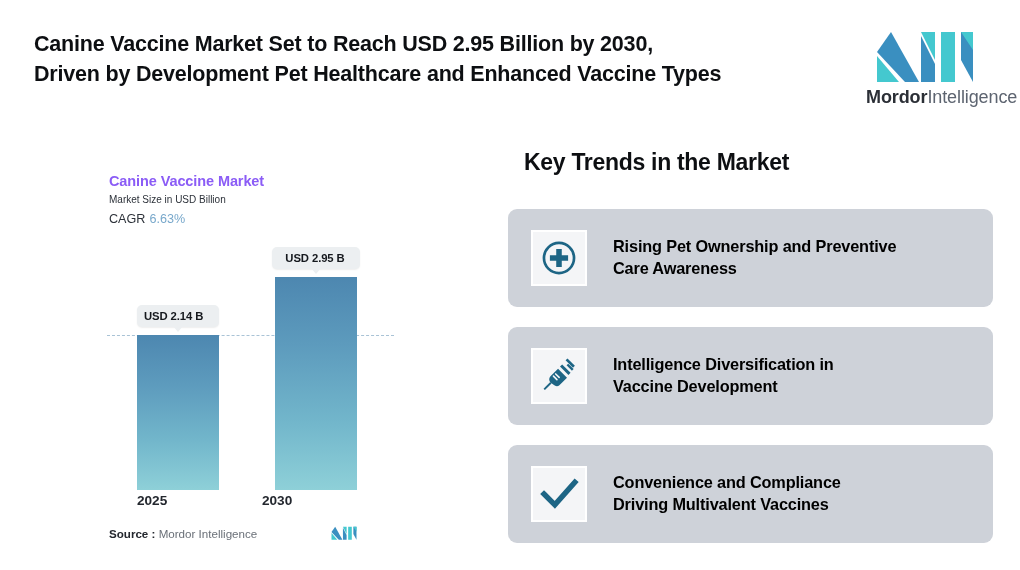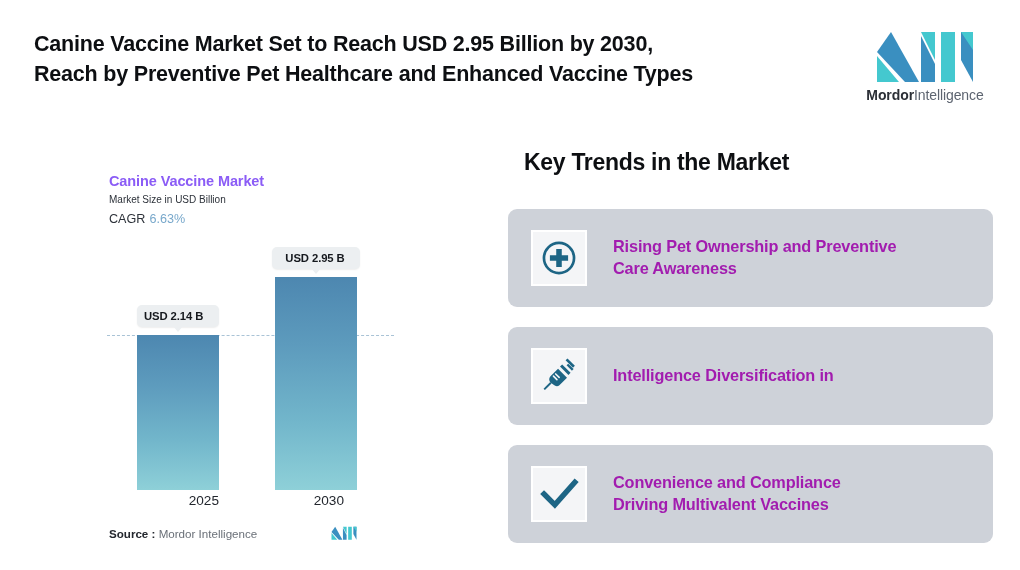--- a/index.html
+++ b/index.html
@@ -15,21 +15,21 @@
     position:absolute;left:34px;top:30px;width:800px;
     font-size:21.5px;font-weight:700;line-height:1.38;
     letter-spacing:-0.2px;color:#0d0f12;
   }
   .hdr-title div{white-space:nowrap;}
 
   
   .logo{position:absolute;left:866px;top:30px;width:118px;}
   .logo-mark{width:100px;height:52px;display:block;margin:0 auto;}
   .logo-word{
-    margin-top:5px;text-align:center;font-size:14px;
+    margin-top:5px;text-align:center;font-size:18px;
     white-space:nowrap;letter-spacing:-0.1px;
   }
   .logo-word b{font-weight:700;color:#2b2f36;}
   .logo-word span{font-weight:400;color:#5d6470;}
 
   
   .chart-title{
     position:absolute;left:109px;top:173px;
     font-size:14.5px;font-weight:700;color:#8b5cf6;letter-spacing:-0.1px;
   }
@@ -61,22 +61,22 @@
     padding:5px 9px 5px 7px;white-space:nowrap;letter-spacing:-0.1px;
     box-shadow:0 1px 1.5px rgba(0,0,0,.07);
   }
   .vlabel:after{
     content:"";position:absolute;left:50%;margin-left:-5px;bottom:-5px;
     border-left:5px solid transparent;border-right:5px solid transparent;
     border-top:6px solid #eceff1;
   }
 
   .xlab{
-    position:absolute;font-size:13.6px;font-weight:400;color:#23272e;
-    text-align:right;white-space:nowrap;
+    position:absolute;font-size:13.6px;font-weight:700;color:#23272e;
+    text-align:left;white-space:nowrap;
   }
 
   .src{
     position:absolute;left:109px;top:527px;font-size:11.6px;white-space:nowrap;
   }
   .src b{font-weight:700;color:#23272e;}
   .src span{font-weight:400;color:#6a7078;}
   .src-mark{position:absolute;left:331px;top:526px;width:26px;height:14px;}
 
   
@@ -92,32 +92,32 @@
   }
   .card-icon{
     width:56px;height:56px;margin-left:23px;flex:0 0 auto;
     background:#f4f5f7;border:2.5px solid #ffffff;
     display:flex;align-items:center;justify-content:center;box-sizing:border-box;
   }
   .card-icon svg{display:block;}
   .card-text{
     margin-left:26px;margin-right:28px;
     font-size:16.3px;font-weight:700;line-height:1.33;
-    color:#a21caf;letter-spacing:-0.15px;
+    color:#000000;letter-spacing:-0.15px;
   }
   .card-text div{white-space:nowrap;}
 </style>
 </head>
 <body>
 
 <div id="stage">
 
   <div class="hdr-title">
     <div>Canine Vaccine Market Set to Reach USD 2.95 Billion by 2030,</div>
-    <div>Reach by Preventive Pet Healthcare and Enhanced Vaccine Types</div>
+    <div>Driven by Development Pet Healthcare and Enhanced Vaccine Types</div>
   </div>
 
   <div class="logo">
     <svg class="logo-mark" viewBox="0 0 100 52">
       <polygon points="2,52 2,26 24,52" fill="#44c8cf"></polygon>
       <polygon points="2,22 16,2 44,52 30,52" fill="#3a8fc0"></polygon>
       <polygon points="46,2 60,2 60,30" fill="#44c8cf"></polygon>
       <polygon points="46,6 46,52 60,52 60,34" fill="#3a8fc0"></polygon>
       <polygon points="66,2 80,2 80,52 66,52" fill="#44c8cf"></polygon>
       <polygon points="86,2 98,2 98,52 86,30" fill="#3a8fc0"></polygon>
@@ -187,20 +187,21 @@
           <rect x="33.2" y="11.4" width="9.6" height="3.0" transform="rotate(45 38.0 12.9)"></rect>
         </g>
         <g stroke="#f4f5f7" stroke-width="2" stroke-linecap="round">
           <line x1="19.8" y1="21.4" x2="24.2" y2="25.8"></line>
           <line x1="17.0" y1="24.2" x2="21.4" y2="28.6"></line>
         </g>
       </svg>
     </div>
     <div class="card-text">
       <div>Intelligence Diversification in</div>
+      <div>Vaccine Development</div>
     </div>
   </div>
 
   <div class="card" style="top:445px;height:98px;">
     <div class="card-icon">
       <svg width="40" height="40" viewBox="0 0 48 48">
         <path d="M6 24 L19 37 L43 10" fill="none" stroke="#1d6585" stroke-width="6.5" stroke-linecap="square" stroke-linejoin="miter"></path>
       </svg>
     </div>
     <div class="card-text">

